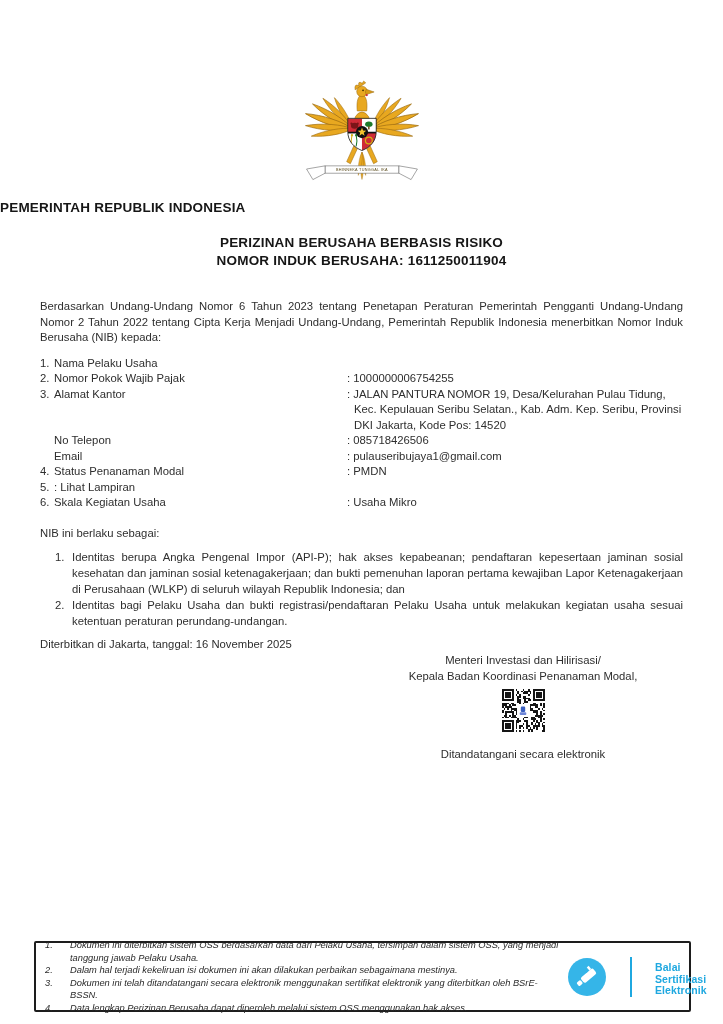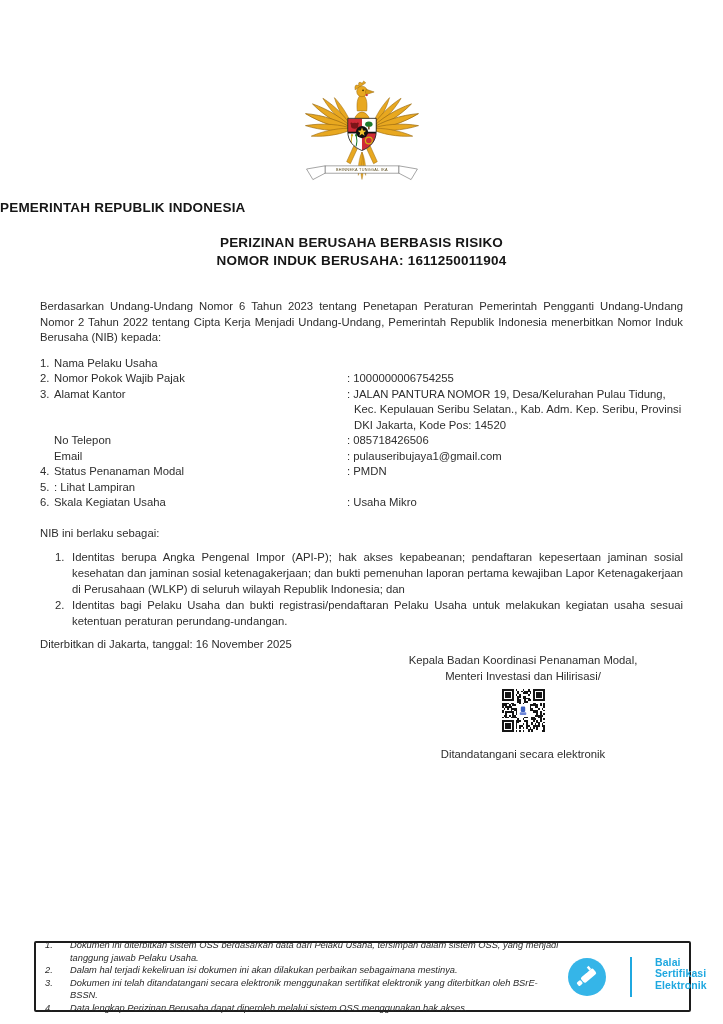--- a/index.html
+++ b/index.html
@@ -127,21 +127,21 @@
     padding: 6px 6px 6px 9px;
     font-size: 9.3px;
     font-style: italic;
     line-height: 12.5px;
     color: #2a2a2a;
   }
   .note-row { display: grid; grid-template-columns: 25px 1fr; }
   .logo-block {
     width: 122px;
     display: flex;
-    align-items: flex-start;
+    align-items: flex-end;
     gap: 23px;
     padding-right: 8px;
   }
   .logo-circle { width: 40px; height: 40px; flex: 0 0 auto; }
   .logo-divider { width: 2px; height: 40px; background: #1fa8e0; flex: 0 0 auto; }
   .logo-text {
     font-size: 10.5px;
     font-weight: bold;
     color: #1fa8e0;
     line-height: 11.5px;
@@ -291,22 +291,22 @@
       <div class="vitem">
         <span>2.</span>
         <span>Identitas bagi Pelaku Usaha dan bukti registrasi/pendaftaran Pelaku Usaha untuk melakukan kegiatan usaha sesuai ketentuan peraturan perundang-undangan.</span>
       </div>
     </div>
 
     <p class="issued">Diterbitkan di Jakarta, tanggal: 16 November 2025</p>
   </div>
 
   <div class="sig-block">
+    <div>Menteri Investasi dan Hilirisasi/</div>
     <div>Kepala Badan Koordinasi Penanaman Modal,</div>
-    <div>Menteri Investasi dan Hilirisasi/</div>
     <div class="qr-wrap">
       <svg viewBox="0 0 25 25" shape-rendering="crispEdges">
           <rect x="8" y="0" width="1" height="1" fill="#151515"></rect>
           <rect x="12" y="0" width="1" height="1" fill="#151515"></rect>
           <rect x="15" y="0" width="1" height="1" fill="#151515"></rect>
           <rect x="9" y="1" width="1" height="1" fill="#151515"></rect>
           <rect x="11" y="1" width="1" height="1" fill="#151515"></rect>
           <rect x="13" y="1" width="1" height="1" fill="#151515"></rect>
           <rect x="14" y="1" width="1" height="1" fill="#151515"></rect>
           <rect x="15" y="1" width="1" height="1" fill="#151515"></rect>

